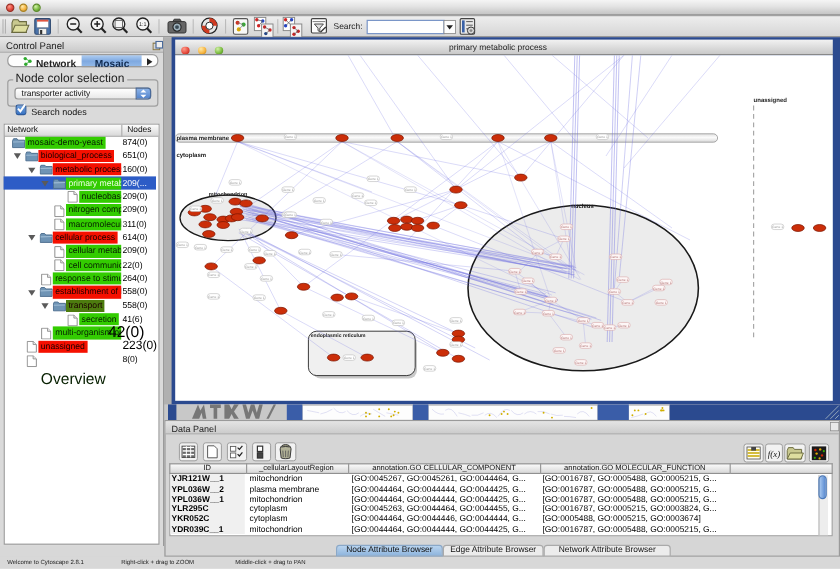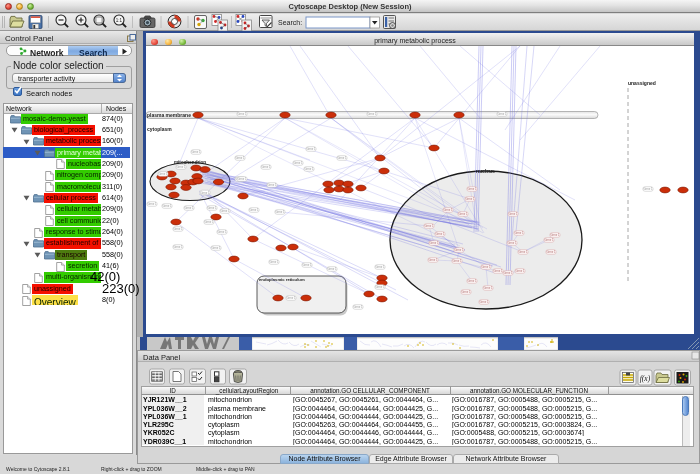--- a/index.html
+++ b/index.html
@@ -6,21 +6,20 @@
 #app { position:relative; width:700px; height:474px; background:#d8d8d8; overflow:hidden; }
 .abs { position:absolute; }
 </style></head>
 <body>
 <div id="app">
 
 <div class="abs" style="left:0;top:0;width:700px;height:13px;background:linear-gradient(#f5f5f5,#e3e3e3 45%,#c4c4c4);border-bottom:1px solid #7e7e7e"></div>
 <div class="abs" style="left:5px;top:3px;width:7px;height:7px;border-radius:50%;background:radial-gradient(circle at 35% 30%,#ff9a8a,#e4473a 60%,#a02015);border:0.5px solid #9a2a20"></div>
 <div class="abs" style="left:16px;top:3px;width:7px;height:7px;border-radius:50%;background:radial-gradient(circle at 35% 30%,#ffe9a8,#f6b33e 60%,#b57a10);border:0.5px solid #a8801e"></div>
 <div class="abs" style="left:27px;top:3px;width:7px;height:7px;border-radius:50%;background:radial-gradient(circle at 35% 30%,#d2f0a8,#78ba3c 60%,#45801a);border:0.5px solid #5a8a28"></div>
-<div class="abs" style="left:0;top:2px;width:700px;text-align:center;font-size:7.5px;font-weight:bold;color:#333">Cytoscape Desktop (New Session)</div>
 
 <div class="abs" style="left:0;top:14px;width:700px;height:17px;background:linear-gradient(#ededed,#d6d6d6);border-bottom:1px solid #989898"></div>
 <svg class="abs" style="left:0;top:13px" width="700" height="18" viewBox="0 0 700 18">
 <path d="M2.5 3 L2.5 15 M4.5 3 L4.5 15" stroke="#aaa" stroke-width="0.8"></path>
 <path d="M48.5 3 L48.5 15 M132.5 3 L132.5 15 M161 3 L161 15 M188 3 L188 15 M231.5 3 L231.5 15" stroke="#b5b5b5" stroke-width="0.8"></path>
 <g transform="translate(9,0)">
         <path d="M1 6 L1 14 L13 14 L13 5 L7.2 5 L6 3.4 L2 3.4 Z" fill="#c9c98f" stroke="#6b6b40" stroke-width="0.9"></path>
         <path d="M1 14 L3.6 8 L15 8 L12.6 14 Z" fill="#dede9f" stroke="#6b6b40" stroke-width="0.9"></path>
       </g>
 <g transform="translate(28,0)">
@@ -125,21 +124,21 @@
 
   <div class="abs" style="left:6px;top:14px;width:126px;height:11px;background:#fdfdfd;border:1px solid #9a9a9a;border-radius:5px"></div>
   <div class="abs" style="left:68px;top:14px;width:50px;height:11px;background:linear-gradient(#aecdf2,#7fa9e0 55%,#91b8e8);border-top:1px solid #9a9a9a;border-bottom:1px solid #9a9a9a"></div>
   <svg class="abs" style="left:19px;top:16px" width="8" height="8" viewBox="0 0 8 8">
         <circle cx="2" cy="1.8" r="1.4" fill="#2faa2f"></circle>
         <circle cx="6" cy="4" r="1.4" fill="#2faa2f"></circle>
         <circle cx="2.5" cy="6.5" r="1.4" fill="#2faa2f"></circle>
         <path d="M2 1.8 L6 4 L2.5 6.5" stroke="#2faa2f" stroke-width="0.7" fill="none"></path>
       </svg>
   <div class="abs" style="left:30px;top:16.5px;font-size:8.5px;font-weight:bold;color:#222">Network</div>
-  <div class="abs" style="left:79px;top:16.5px;font-size:8.5px;font-weight:bold;color:#102a50">Search</div>
+  <div class="abs" style="left:79px;top:16.5px;font-size:8.5px;font-weight:bold;color:#102a50">Mosaic</div>
   <svg class="abs" style="left:121px;top:17px" width="7" height="7" viewBox="0 0 7 7">
         <path d="M1.5 0.5 L6 3.5 L1.5 6.5 Z" fill="#222"></path>
       </svg>
 
   <div class="abs" style="left:6px;top:35px;width:126px;height:23px;border:1px solid #9f9f9f;border-radius:3px"></div>
   <div class="abs" style="left:11px;top:29px;font-size:10px;font-weight:normal;color:#222;background:#dadada;padding:0 2px">Node color selection</div>
 
   <div class="abs" style="left:12px;top:42px;width:114px;height:10px;background:linear-gradient(#fff,#e8e8e8);border:1px solid #9a9a9a;border-radius:3px"></div>
   <div class="abs" style="left:18px;top:44px;font-size:7px;color:#111">transporter activity</div>
   <div class="abs" style="left:113px;top:42px;width:13px;height:10px;background:linear-gradient(#8ab2e8,#5484cc);border:1px solid #4a6a9a;border-radius:0 3px 3px 0"></div>
@@ -269,26 +268,26 @@
         <path d="M0.7 0.5 L5.6 0.5 L8.3 3.1 L8.3 9.5 L0.7 9.5 Z" fill="#fff" stroke="#8a8a8a" stroke-width="0.8"></path>
         <path d="M5.6 0.5 L5.6 3.1 L8.3 3.1" fill="#e8e8e8" stroke="#8a8a8a" stroke-width="0.7"></path>
       </svg>
 <div style="position:absolute;left:44px;top:272.4px;height:10.3px;background:#33cc00;color:#072000;font-size:7.2px;line-height:10.3px;padding:0 2px;white-space:nowrap;overflow:hidden;max-width:57px">multi-organism pro</div>
 <div style="position:absolute;left:90px;top:272.4px;height:10.3px;color:#000;font-size:13px;line-height:10.3px;white-space:nowrap">42(0)</div>
 <svg style="position:absolute;left:22px;top:284.25px" width="9" height="10" viewBox="0 0 9 10">
         <path d="M0.7 0.5 L5.6 0.5 L8.3 3.1 L8.3 9.5 L0.7 9.5 Z" fill="#fff" stroke="#8a8a8a" stroke-width="0.8"></path>
         <path d="M5.6 0.5 L5.6 3.1 L8.3 3.1" fill="#e8e8e8" stroke="#8a8a8a" stroke-width="0.7"></path>
       </svg>
 <div style="position:absolute;left:32px;top:283.8px;height:10.3px;background:#f51000;color:#1c0000;font-size:7.2px;line-height:10.3px;padding:0 2px;white-space:nowrap;overflow:hidden;max-width:69px">unassigned</div>
-<div style="position:absolute;left:102px;top:283.8px;height:10.3px;color:#000;font-size:13px;line-height:10.3px;white-space:nowrap">223(0)</div>
+<div style="position:absolute;left:102px;top:283.8px;height:10.3px;color:#000;font-size:10px;line-height:10.3px;white-space:nowrap">223(0)</div>
 <svg style="position:absolute;left:22px;top:295.6px" width="9" height="10" viewBox="0 0 9 10">
         <path d="M0.7 0.5 L5.6 0.5 L8.3 3.1 L8.3 9.5 L0.7 9.5 Z" fill="#fff" stroke="#8a8a8a" stroke-width="0.8"></path>
         <path d="M5.6 0.5 L5.6 3.1 L8.3 3.1" fill="#e8e8e8" stroke="#8a8a8a" stroke-width="0.7"></path>
       </svg>
-<div style="position:absolute;left:32px;top:295.1px;height:10.3px;background:#fde047;color:#072000;font-size:10px;line-height:10.3px;padding:3px 2px;white-space:nowrap;overflow:hidden;max-width:69px">Overview</div>
+<div style="position:absolute;left:32px;top:295.1px;height:10.3px;background:#ffffff;color:#072000;font-size:13px;line-height:10.3px;padding:16px 2px;white-space:nowrap;overflow:hidden;max-width:69px">Overview</div>
 <div style="position:absolute;left:102px;top:295.1px;height:10.3px;color:#000;font-size:7.2px;line-height:10.3px;white-space:nowrap">8(0)</div>
 </div>
 
 <div class="abs" style="left:143px;top:31px;width:557px;height:306px;background:#2b4a8f"></div>
 <div class="abs" style="left:146px;top:33px;width:548px;height:13px;background:linear-gradient(#f2f2f2,#c9c9c9);border-bottom:1px solid #888"></div>
 <div class="abs" style="left:151px;top:38.5px;width:6.5px;height:6.5px;border-radius:50%;background:radial-gradient(circle at 35% 30%,#ff9a8a,#e4473a 60%,#a02015)"></div>
 <div class="abs" style="left:165px;top:38.5px;width:6.5px;height:6.5px;border-radius:50%;background:radial-gradient(circle at 35% 30%,#ffe9a8,#f6b33e 60%,#b57a10)"></div>
 <div class="abs" style="left:179px;top:38.5px;width:6.5px;height:6.5px;border-radius:50%;background:radial-gradient(circle at 35% 30%,#d2f0a8,#78ba3c 60%,#45801a)"></div>
 <div class="abs" style="left:146px;top:36.5px;width:538px;text-align:center;font-size:7px;color:#222">primary metabolic process</div>
 <div class="abs" style="left:146px;top:46px;width:548px;height:288px;background:#fff;overflow:hidden">

